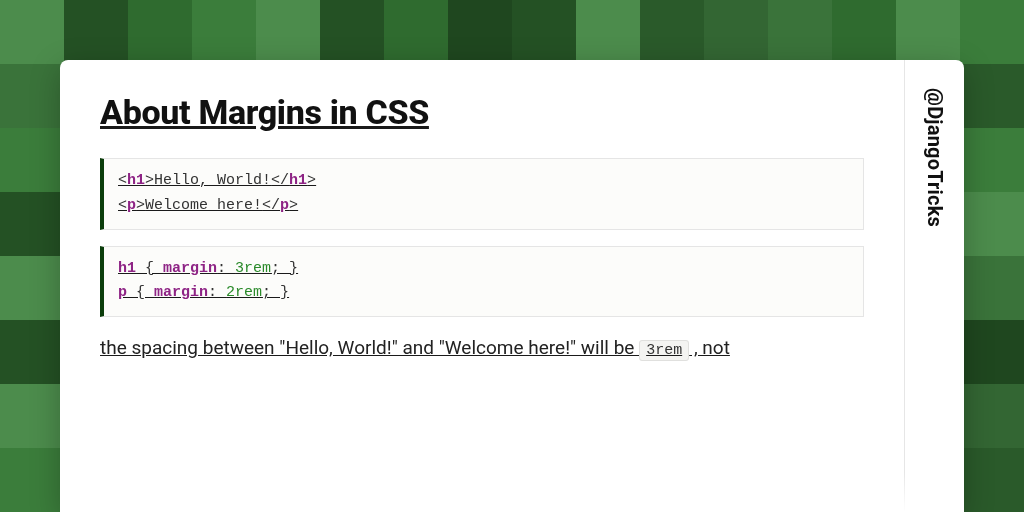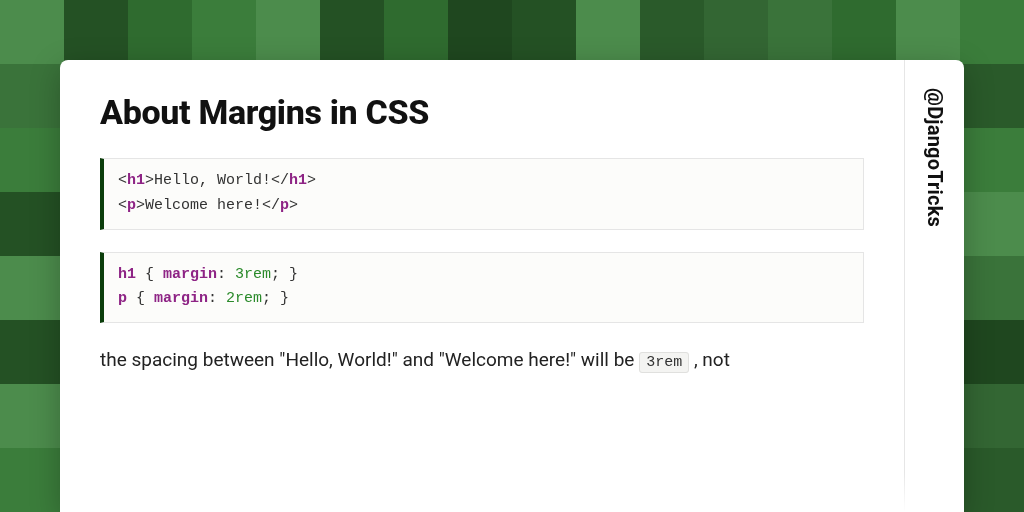--- a/index.html
+++ b/index.html
@@ -18,20 +18,21 @@
     background: #fff;
     border-radius: 8px 8px 0 0;
     box-shadow: 0 8px 30px rgba(0,0,0,0.25);
     display: flex;
     overflow: hidden;
   }
   .content {
     flex: 1;
     padding: 32px 40px 0 40px;
     color: #1a1a1a;
+    text-decoration: underline;
   }
   h1.title {
     font-size: 34px;
     font-weight: 800;
     letter-spacing: -0.01em;
     margin-bottom: 26px;
     color: #111;
     font-family: "Segoe UI", Roboto, Helvetica, Arial, sans-serif;
   }
   p.body {
@@ -41,21 +42,21 @@
     margin-bottom: 22px;
   }
   .codeblock {
     border: 1px solid #e5e5e5;
     border-left: 4px solid #0b3d0b;
     background: #fcfcfa;
     padding: 10px 14px;
     font-family: ui-monospace, "SFMono-Regular", Consolas, "Liberation Mono", Menlo, monospace;
     font-size: 15px;
     line-height: 1.65;
-    margin-bottom: 22px;
+    margin-bottom: 16px;
     color: #333;
     white-space: pre;
   }
   .tag { color: #8e2485; font-weight: 600; }
   .sel { color: #8e2485; font-weight: 600; }
   .prop { color: #8e2485; font-weight: 600; }
   .num { color: #2a8a2a; }
   .txt { color: #333; }
   .punct { color: #333; }
   code.inline {

